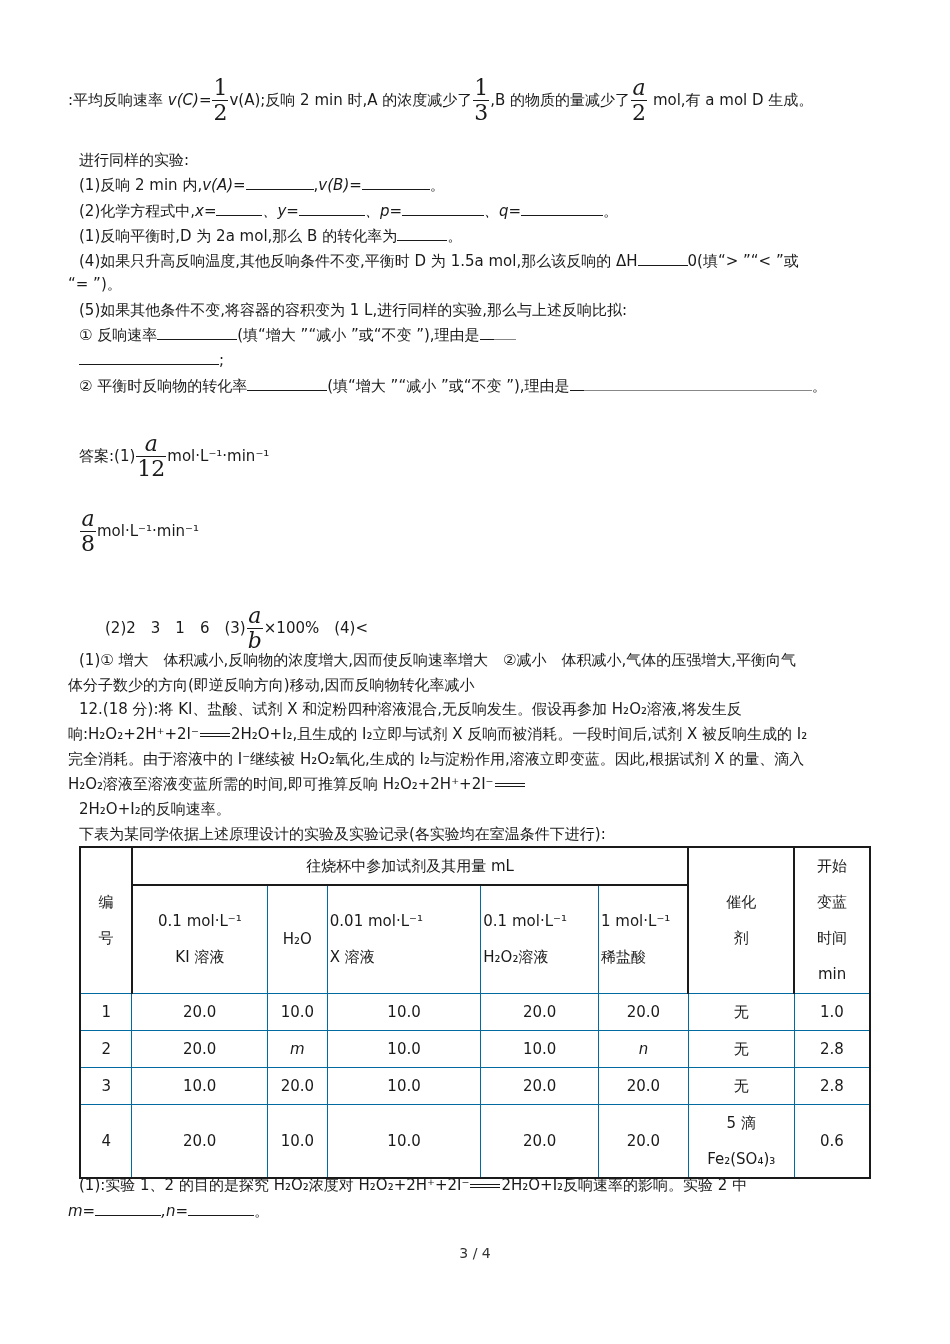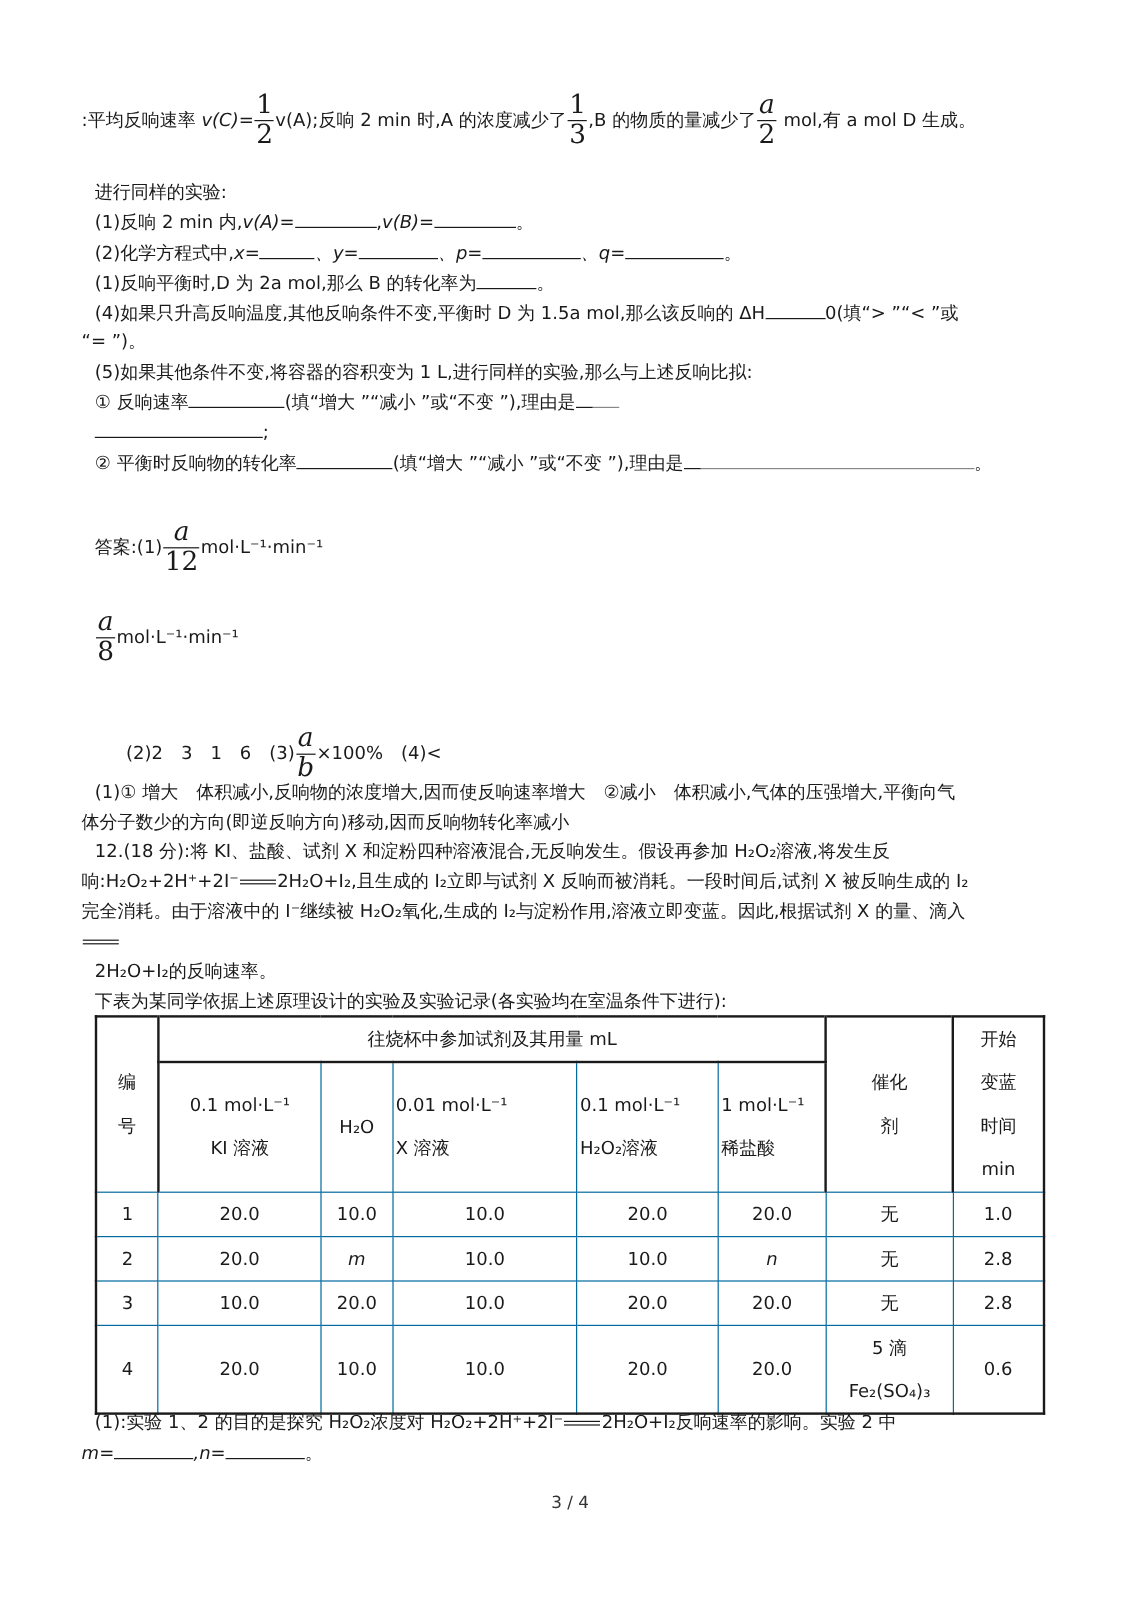--- a/index.html
+++ b/index.html
@@ -75,21 +75,21 @@
 </div>
 <div class="line" style="top:650px;">(1)① 增大　体积减小,反响物的浓度增大,因而使反响速率增大　②减小　体积减小,气体的压强增大,平衡向气</div>
 <div class="line flush" style="top:675px;">体分子数少的方向(即逆反响方向)移动,因而反响物转化率减小</div>
 
 <div class="line" style="top:699px;">12.(18 分):将 KI、盐酸、试剂 X 和淀粉四种溶液混合,无反响发生。假设再参加 H₂O₂溶液,将发生反</div>
 <div class="line flush" style="top:724px;">
   <span>响:H₂O₂+2H⁺+2I⁻</span><span class="eq"></span><span>2H₂O+I₂,且生成的 I₂立即与试剂 X 反响而被消耗。一段时间后,试剂 X 被反响生成的 I₂</span>
 </div>
 <div class="line flush" style="top:749px;">完全消耗。由于溶液中的 I⁻继续被 H₂O₂氧化,生成的 I₂与淀粉作用,溶液立即变蓝。因此,根据试剂 X 的量、滴入</div>
 <div class="line flush" style="top:774px;">
-  <span class="eq"></span>
+  <span>H₂O₂溶液至溶液变蓝所需的时间,即可推算反响 H₂O₂+2H⁺+2I⁻</span><span class="eq"></span>
 </div>
 <div class="line" style="top:799px;">2H₂O+I₂的反响速率。</div>
 <div class="line" style="top:824px;">下表为某同学依据上述原理设计的实验及实验记录(各实验均在室温条件下进行):</div>
 
 <table class="exp">
   <colgroup>
     <col style="width:52px">
       <col style="width:136px">
       <col style="width:60px">
       <col style="width:154px">

